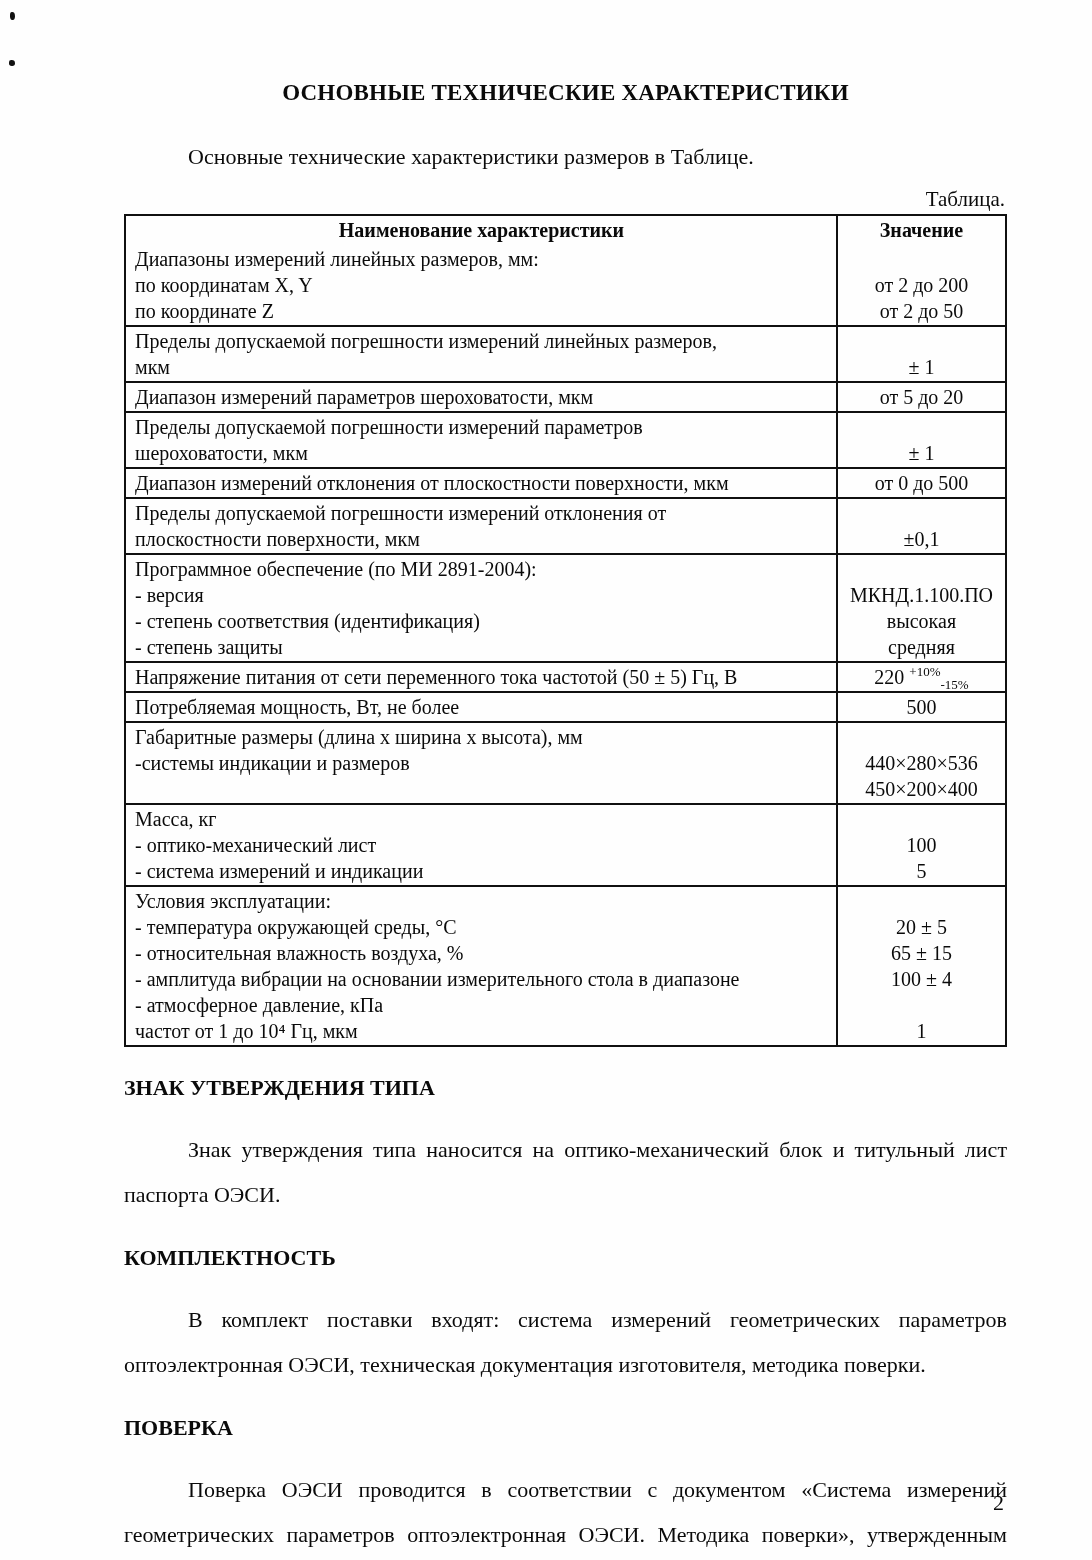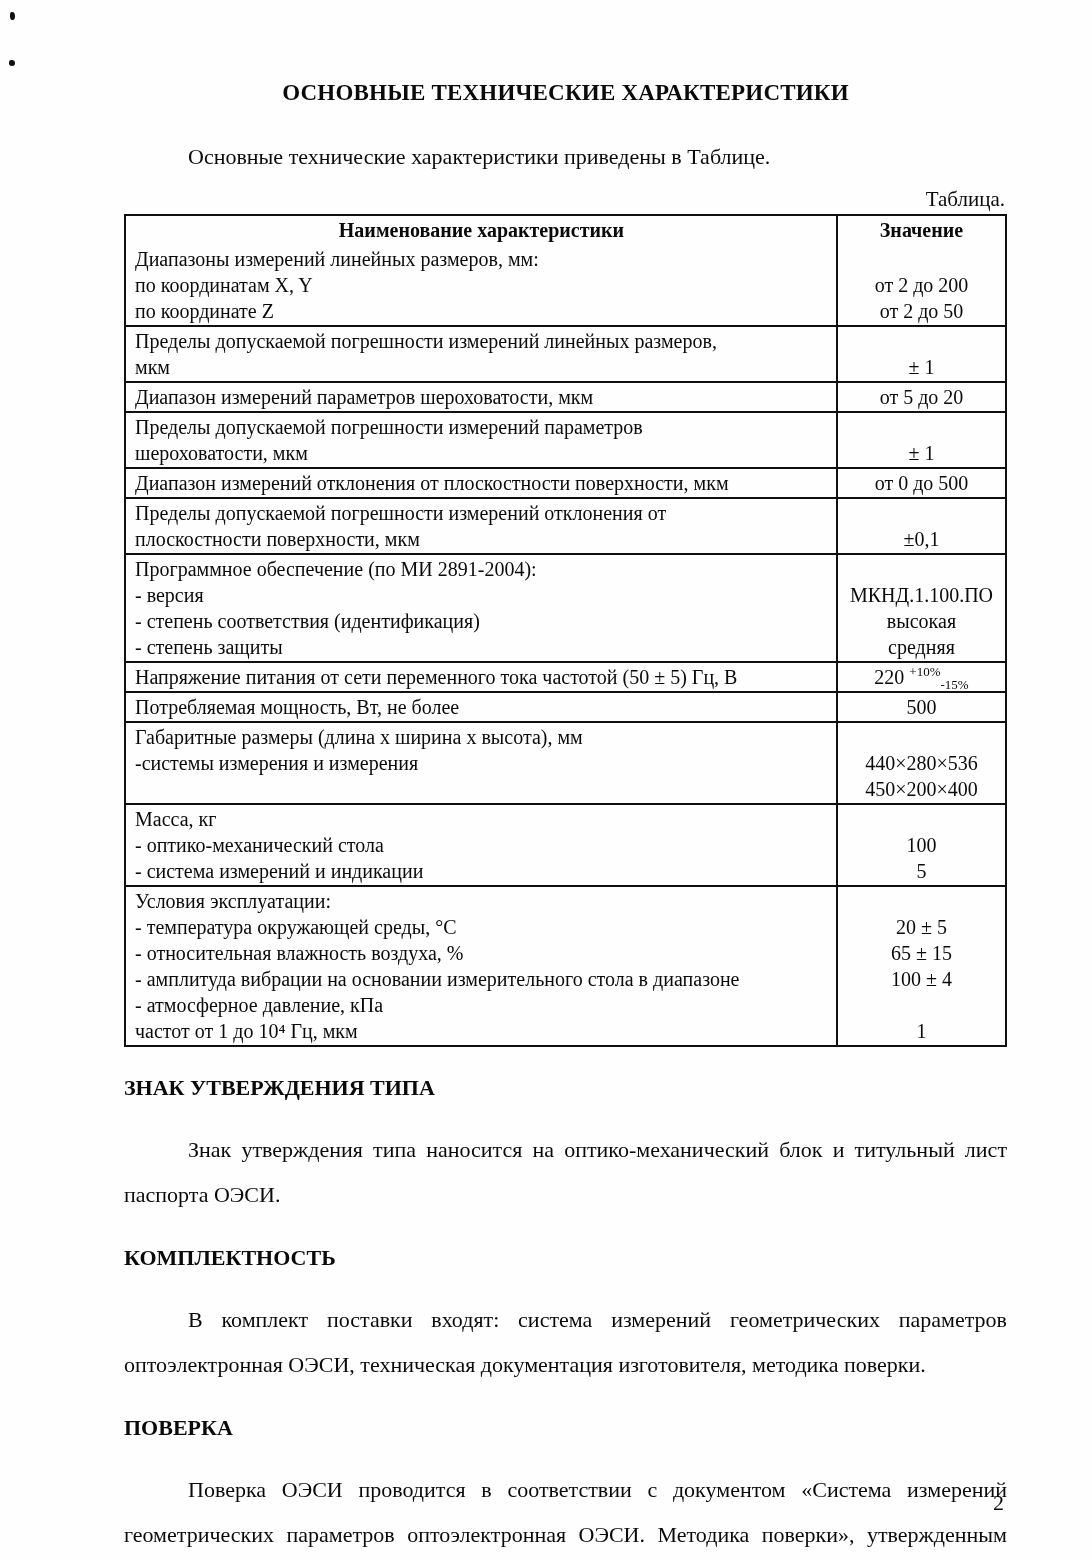--- a/index.html
+++ b/index.html
@@ -92,21 +92,21 @@
 </head>
 <body>
 
 <div class="artifact-dot" style="left:10px; top:12px; width:5px; height:8px;"></div>
 <div class="artifact-dot" style="left:9px; top:60px; width:6px; height:6px;"></div>
 
 <div class="page">
 
   <h1 class="doc-title">ОСНОВНЫЕ ТЕХНИЧЕСКИЕ ХАРАКТЕРИСТИКИ</h1>
 
-  <p class="intro">Основные технические характеристики приведены в Таблице.</p>
+  <p class="intro">Основные технические характеристики размеров в Таблице.</p>
 
   <div class="table-label">Таблица.</div>
 
   <div class="spec-table">
     <div class="trow thead">
       <div class="tcell tname">
         <div class="tline">Наименование характеристики</div>
       </div>
       <div class="tcell tvalue">
         <div class="tline">Значение</div>
@@ -188,31 +188,31 @@
         </div><div class="trow">
           <div class="tcell tname">
             <div class="tline">Потребляемая мощность, Вт, не более</div>
           </div>
           <div class="tcell tvalue">
             <div class="tline">500</div>
           </div>
         </div><div class="trow">
           <div class="tcell tname">
             <div class="tline">Габаритные размеры (длина х ширина х высота), мм</div>
-            <div class="tline">-системы измерения и измерения</div>
+            <div class="tline">-системы индикации и размеров</div>
           </div>
           <div class="tcell tvalue">
             <div class="tline">&nbsp;</div>
             <div class="tline">440×280×536</div>
             <div class="tline">450×200×400</div>
           </div>
         </div><div class="trow">
           <div class="tcell tname">
             <div class="tline">Масса, кг</div>
-            <div class="tline">- оптико-механический стола</div>
+            <div class="tline">- оптико-механический лист</div>
             <div class="tline">- система измерений и индикации</div>
           </div>
           <div class="tcell tvalue">
             <div class="tline">&nbsp;</div>
             <div class="tline">100</div>
             <div class="tline">5</div>
           </div>
         </div><div class="trow">
           <div class="tcell tname">
             <div class="tline">Условия эксплуатации:</div>

